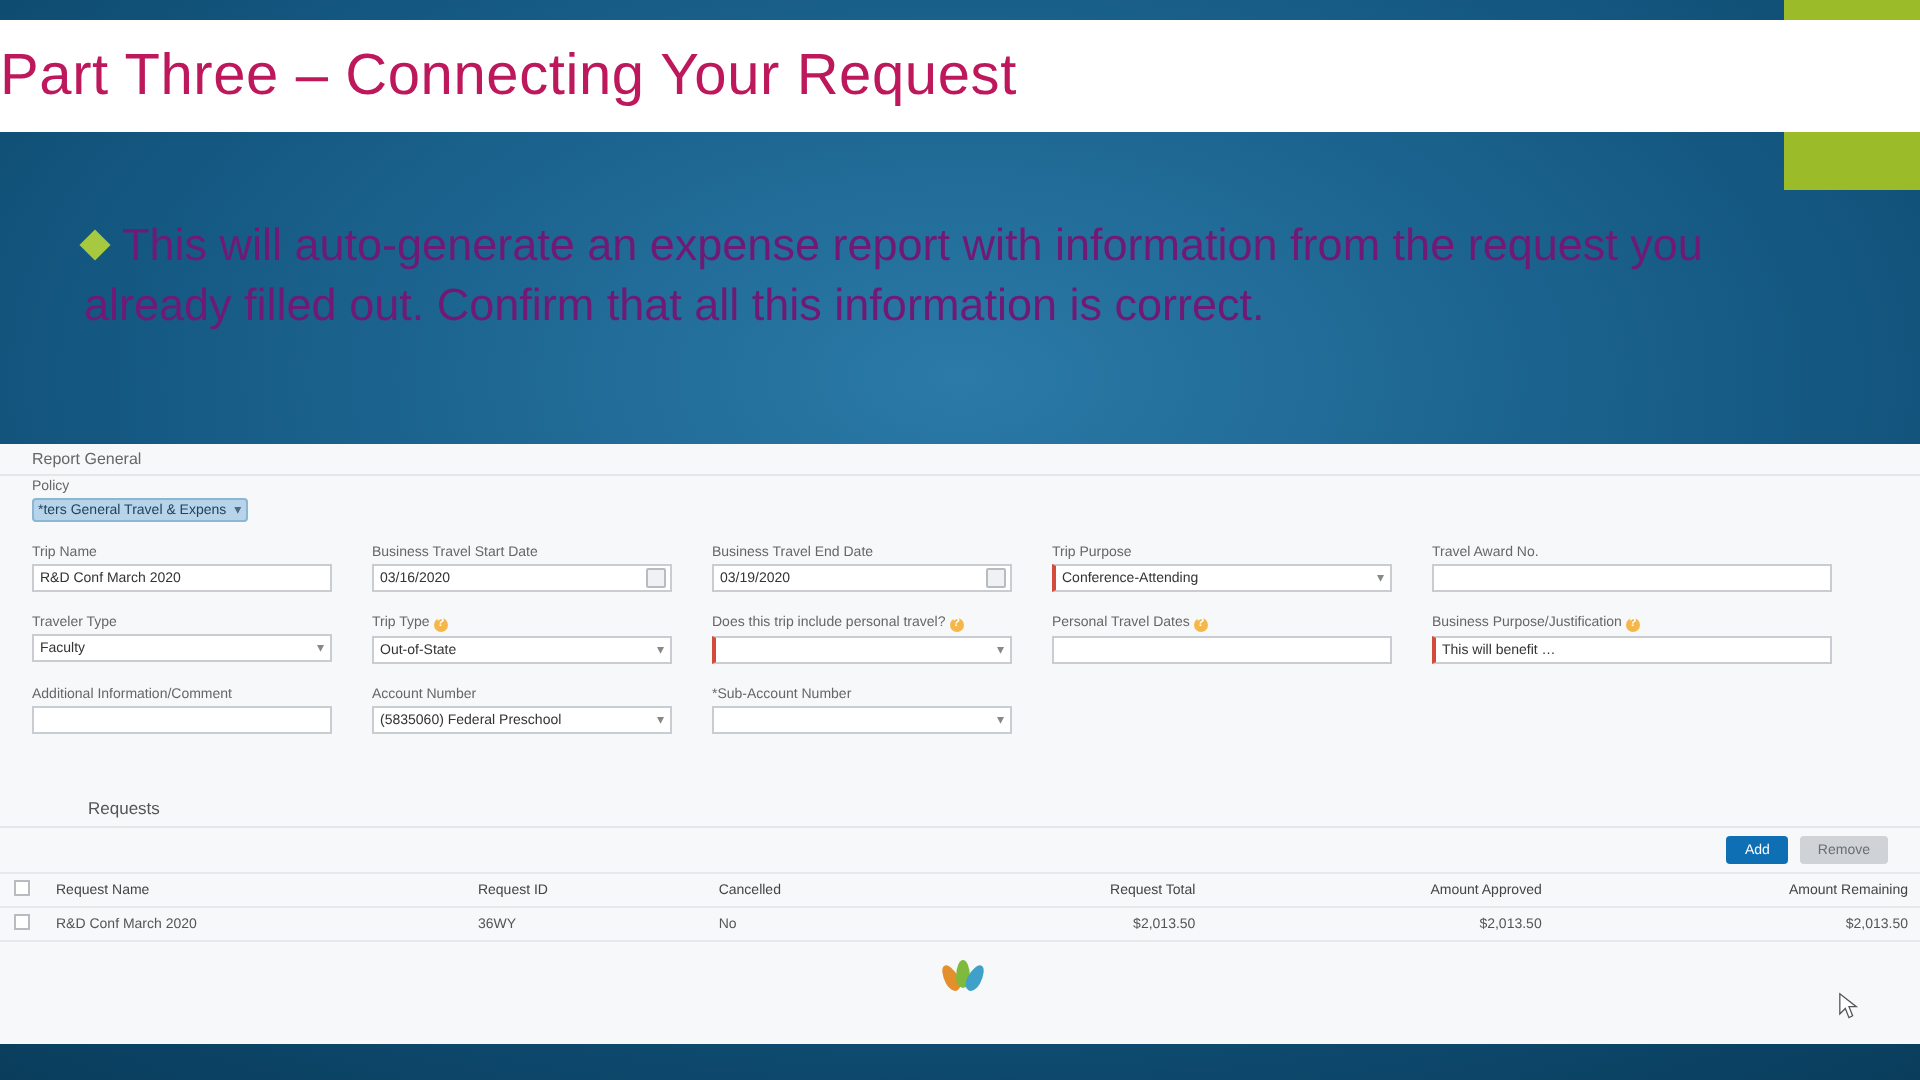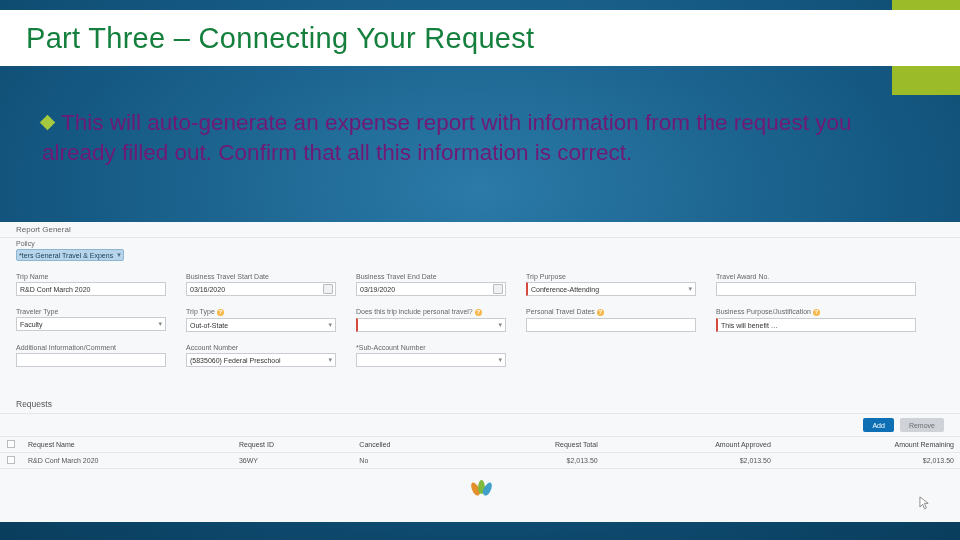--- a/index.html
+++ b/index.html
@@ -11,22 +11,21 @@
   }
   .accent-corner {
     position: absolute; top: 0; right: 0;
     width: 68px; height: 95px; background: #9bbb29;
   }
   .title-bar {
     position: absolute; top: 10px; left: 0;
     width: 100%; height: 56px;
     background: #ffffff;
     display: flex; align-items: center;
-    padding-left: 26px;
-    font-size: 29px; color: #15803d;
+    font-size: 29px; color: #be185d;
     letter-spacing: .3px;
   }
   .bullet-block {
     position: absolute; top: 108px; left: 42px;
     width: 870px; color: #701a75;
     font-size: 22.5px; line-height: 30px;
   }
   .bullet-block .diamond {
     display: inline-block; width: 11px; height: 11px;
     background: #a7c940; transform: rotate(45deg);
@@ -76,21 +75,21 @@
   .field .input .chev {
     position: absolute; right: 3px; font-size: 7px; color: #888;
   }
   .row2 {
     display: grid;
     grid-template-columns: 150px 150px 150px;
     column-gap: 20px; padding: 2px 16px 8px 16px;
   }
   .requests-header {
     margin-top: 20px;
-    padding: 4px 16px; font-size: 8.5px; color: #555;
+    padding: 4px 16px; font-size: 8.5px; color: #555; margin-left: 28px;
   }
   .req-toolbar {
     display: flex; justify-content: flex-end; gap: 6px;
     padding: 4px 16px 4px 4px;
     border-top: 1px solid #e4e6e9;
   }
   .btn {
     height: 14px; padding: 0 8px; font-size: 7px; border-radius: 2px;
     display: inline-flex; align-items: center; justify-content: center;
     border: 1px solid transparent;

